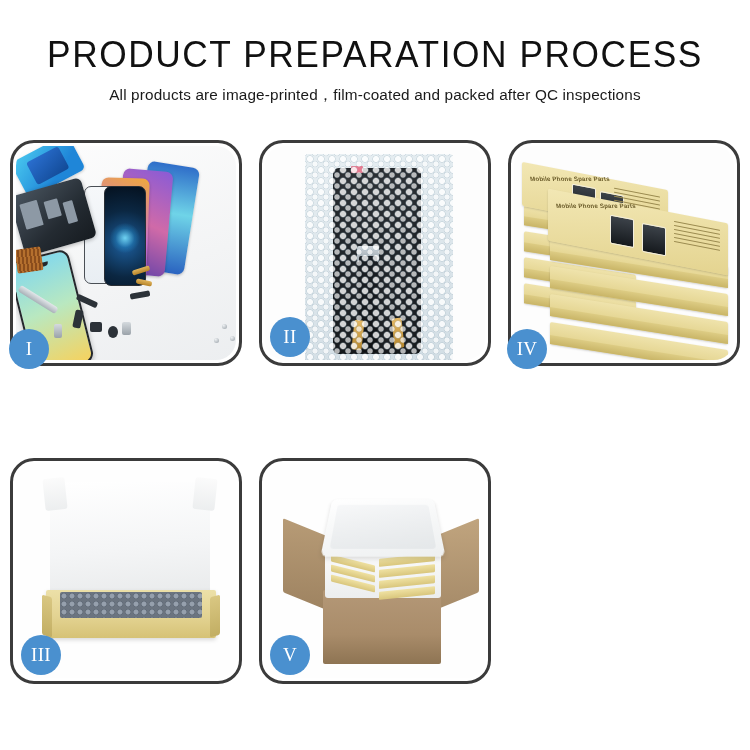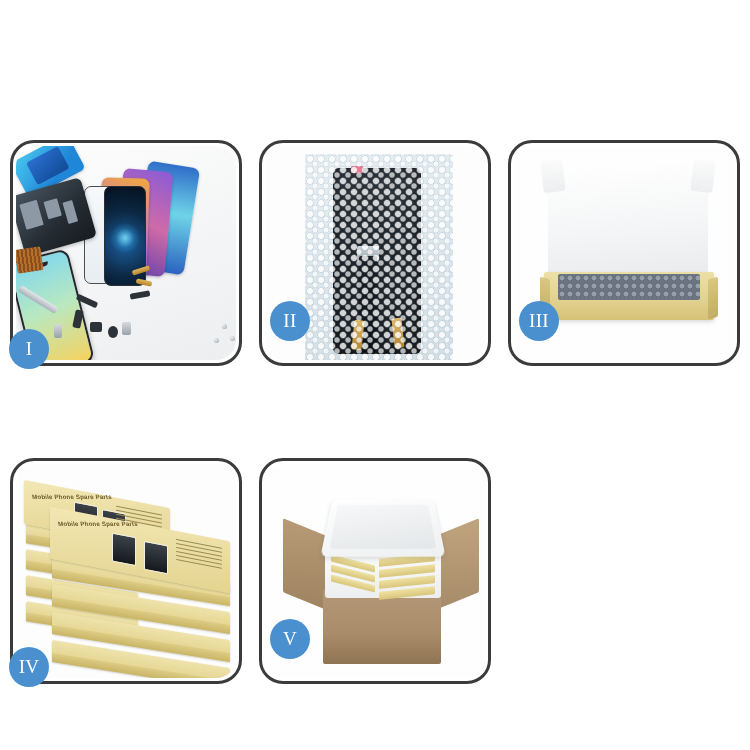--- a/index.html
+++ b/index.html
@@ -51,21 +51,21 @@
   .badge {
     position: absolute; left: -4px; bottom: -6px;
     width: 40px; height: 40px; border-radius: 50%;
     background: #4a90cf;
     color: #ffffff;
     font-family: "Liberation Serif", serif;
     font-size: 19px; line-height: 40px; text-align: center;
     letter-spacing: 0.3px;
     z-index: 6;
   }
-  .card.b-inset .badge { left: 8px; bottom: 22px; }
+  .card.b-inset .badge { left: 8px; bottom: 6px; }
 
   
   .p1 { background: linear-gradient(160deg,#fdfdfd 0%,#f3f4f5 60%,#eceef0 100%); }
   .ph { position: absolute; border-radius: 7px; }
   .fan1 { left: 124px; top: 18px; width: 52px; height: 108px;
           background: linear-gradient(180deg,#2f6ec9,#6fd4e8 45%,#2a63c0);
           transform: rotate(9deg); box-shadow: 0 1px 3px rgba(0,0,0,.28); }
   .fan2 { left: 103px; top: 24px; width: 50px; height: 105px;
           background: linear-gradient(200deg,#8a5bd6,#d06aa8 50%,#5c3fa8);
           transform: rotate(5deg); box-shadow: 0 1px 3px rgba(0,0,0,.26); }
@@ -244,20 +244,24 @@
   .tab1 { position:absolute; left: 26px; top: 62px; width: 16px; height: 22px;
     background: rgba(150,124,92,.75); }
   .tab2 { position:absolute; left: 28px; top: 136px; width: 14px; height: 16px;
     background: rgba(150,124,92,.7); }
 </style>
 </head>
 <body>
 
 <div class="page">
 
+  <div class="header">
+    <h1 class="title">PRODUCT PREPARATION PROCESS</h1>
+    <p class="subtitle">All products are image-printed，film-coated and packed after QC inspections</p>
+  </div>
 
   <div class="grid">
 
     <div class="card">
       <div class="photo p1">
         <div class="ph fan1"></div>
         <div class="ph fan2"></div>
         <div class="ph fan3"></div>
         <div class="ph glass"></div>
         <div class="ph darkph"></div>
@@ -298,91 +302,91 @@
             <div class="flexstrip"></div>
             <div class="gold1"></div>
             <div class="gold2"></div>
           </div>
           <div class="bubbles"></div>
         </div>
       </div>
       <div class="badge">II</div>
     </div>
 
+    <div class="card">
+      <div class="photo p4">
+        <div class="stack">
+          <div class="bx" style="left:4px;top:44px;width:112px;height:20px;transform:skewY(9deg);">
+              <div class="side"></div>
+            </div>
+          <div class="bx" style="left:4px;top:70px;width:112px;height:20px;transform:skewY(9deg);">
+              <div class="side"></div>
+            </div>
+          <div class="bx" style="left:4px;top:96px;width:112px;height:20px;transform:skewY(9deg);">
+              <div class="side"></div>
+            </div>
+          <div class="bx" style="left:4px;top:122px;width:112px;height:20px;transform:skewY(9deg);">
+              <div class="side"></div>
+            </div>
+
+          <div class="lidtop" style="left:2px;top:6px;width:146px;height:44px;transform:skewY(11deg);">
+            <div class="lbl">Mobile Phone Spare Parts</div>
+            <div class="scr1" style="left:50px;top:12px;"></div>
+            <div class="scr2" style="left:78px;top:14px;"></div>
+            <div class="lines">
+              <span></span>
+                <span></span>
+                <span></span>
+                <span></span>
+                <span></span>
+                <span></span>
+            </div>
+          </div>
+
+          <div class="bx" style="left:30px;top:82px;width:178px;height:22px;transform:skewY(9deg);">
+              <div class="side"></div>
+            </div>
+          <div class="bx" style="left:30px;top:110px;width:178px;height:22px;transform:skewY(9deg);">
+              <div class="side"></div>
+            </div>
+          <div class="bx" style="left:30px;top:138px;width:178px;height:22px;transform:skewY(9deg);">
+              <div class="side"></div>
+            </div>
+          <div class="bx" style="left:30px;top:166px;width:178px;height:22px;transform:skewY(9deg);">
+              <div class="side"></div>
+            </div>
+
+          <div class="lidtop" style="left:28px;top:36px;width:180px;height:52px;transform:skewY(11deg);">
+            <div class="lbl">Mobile Phone Spare Parts</div>
+            <div class="scr1" style="left:62px;top:14px;"></div>
+            <div class="scr2" style="left:94px;top:16px;"></div>
+            <div class="lines">
+              <span></span>
+                <span></span>
+                <span></span>
+                <span></span>
+                <span></span>
+                <span></span>
+            </div>
+          </div>
+        </div>
+      </div>
+      <div class="badge">IV</div>
+    </div>
+
     <div class="card b-inset">
       <div class="photo p3">
         <div class="foamlid"></div>
         <div class="boxtray">
           <div class="lipL"></div>
           <div class="lipR"></div>
           <div class="inner"></div>
         </div>
       </div>
       <div class="badge">III</div>
-    </div>
-
-    <div class="card">
-      <div class="photo p4">
-        <div class="stack">
-          <div class="bx" style="left:4px;top:44px;width:112px;height:20px;transform:skewY(9deg);">
-              <div class="side"></div>
-            </div>
-          <div class="bx" style="left:4px;top:70px;width:112px;height:20px;transform:skewY(9deg);">
-              <div class="side"></div>
-            </div>
-          <div class="bx" style="left:4px;top:96px;width:112px;height:20px;transform:skewY(9deg);">
-              <div class="side"></div>
-            </div>
-          <div class="bx" style="left:4px;top:122px;width:112px;height:20px;transform:skewY(9deg);">
-              <div class="side"></div>
-            </div>
-
-          <div class="lidtop" style="left:2px;top:6px;width:146px;height:44px;transform:skewY(11deg);">
-            <div class="lbl">Mobile Phone Spare Parts</div>
-            <div class="scr1" style="left:50px;top:12px;"></div>
-            <div class="scr2" style="left:78px;top:14px;"></div>
-            <div class="lines">
-              <span></span>
-                <span></span>
-                <span></span>
-                <span></span>
-                <span></span>
-                <span></span>
-            </div>
-          </div>
-
-          <div class="bx" style="left:30px;top:82px;width:178px;height:22px;transform:skewY(9deg);">
-              <div class="side"></div>
-            </div>
-          <div class="bx" style="left:30px;top:110px;width:178px;height:22px;transform:skewY(9deg);">
-              <div class="side"></div>
-            </div>
-          <div class="bx" style="left:30px;top:138px;width:178px;height:22px;transform:skewY(9deg);">
-              <div class="side"></div>
-            </div>
-          <div class="bx" style="left:30px;top:166px;width:178px;height:22px;transform:skewY(9deg);">
-              <div class="side"></div>
-            </div>
-
-          <div class="lidtop" style="left:28px;top:36px;width:180px;height:52px;transform:skewY(11deg);">
-            <div class="lbl">Mobile Phone Spare Parts</div>
-            <div class="scr1" style="left:62px;top:14px;"></div>
-            <div class="scr2" style="left:94px;top:16px;"></div>
-            <div class="lines">
-              <span></span>
-                <span></span>
-                <span></span>
-                <span></span>
-                <span></span>
-                <span></span>
-            </div>
-          </div>
-        </div>
-      </div>
-      <div class="badge">IV</div>
     </div>
 
     <div class="card b-inset">
       <div class="photo p5">
         <div class="carton">
           <div class="flapL"></div>
           <div class="flapR"></div>
           <div class="cbody"></div>
           <div class="foam2"></div>
           <div class="ybxgrp">

